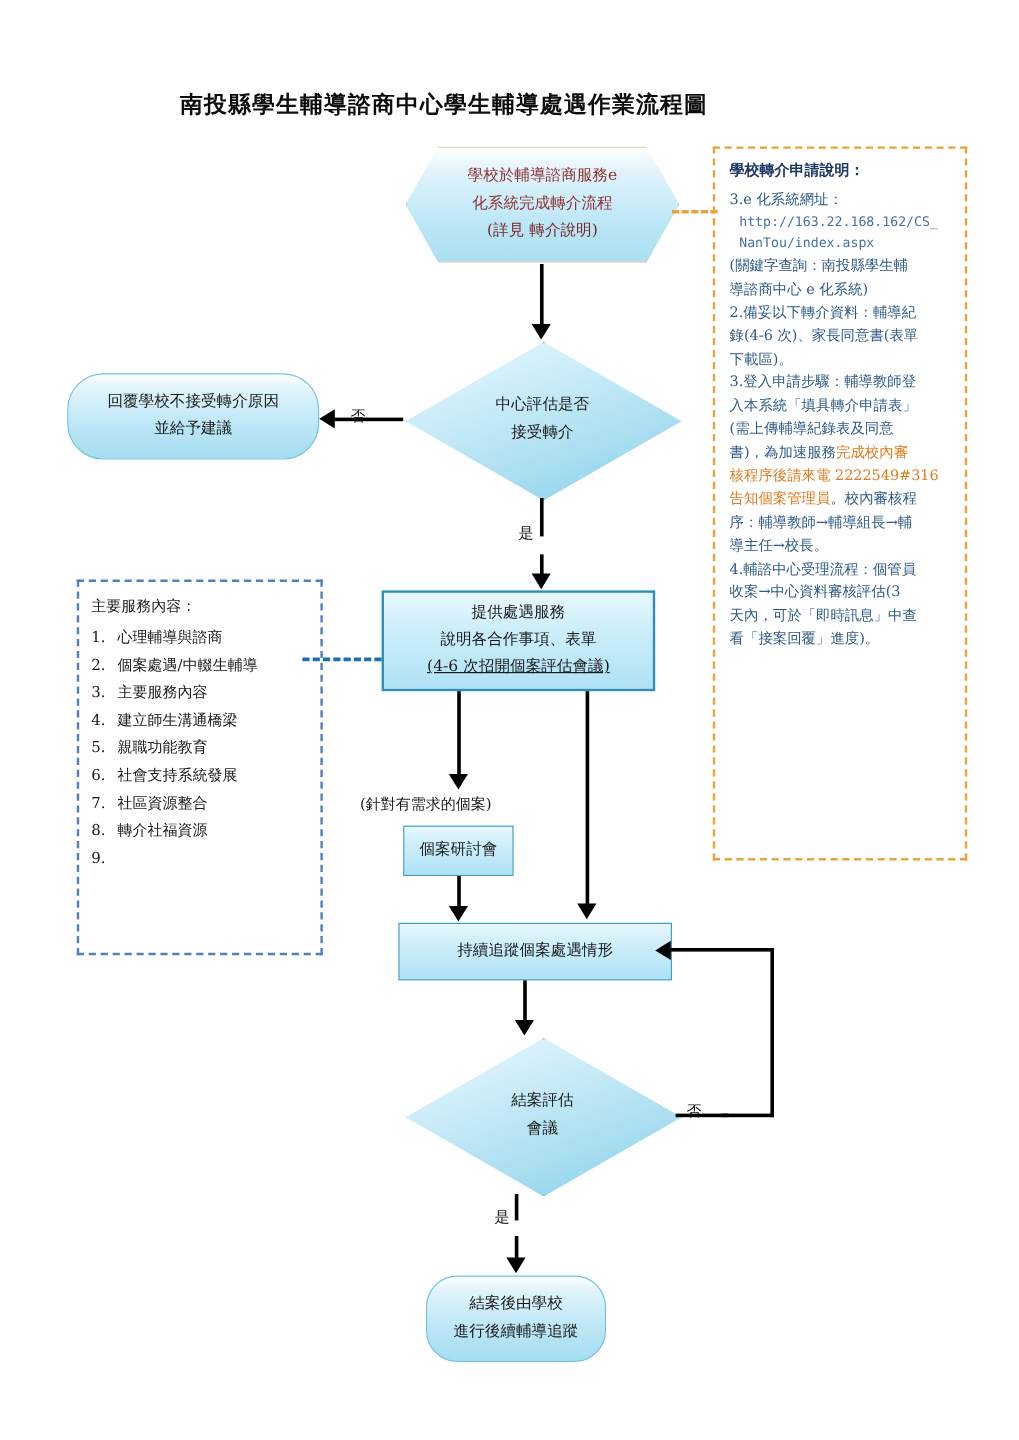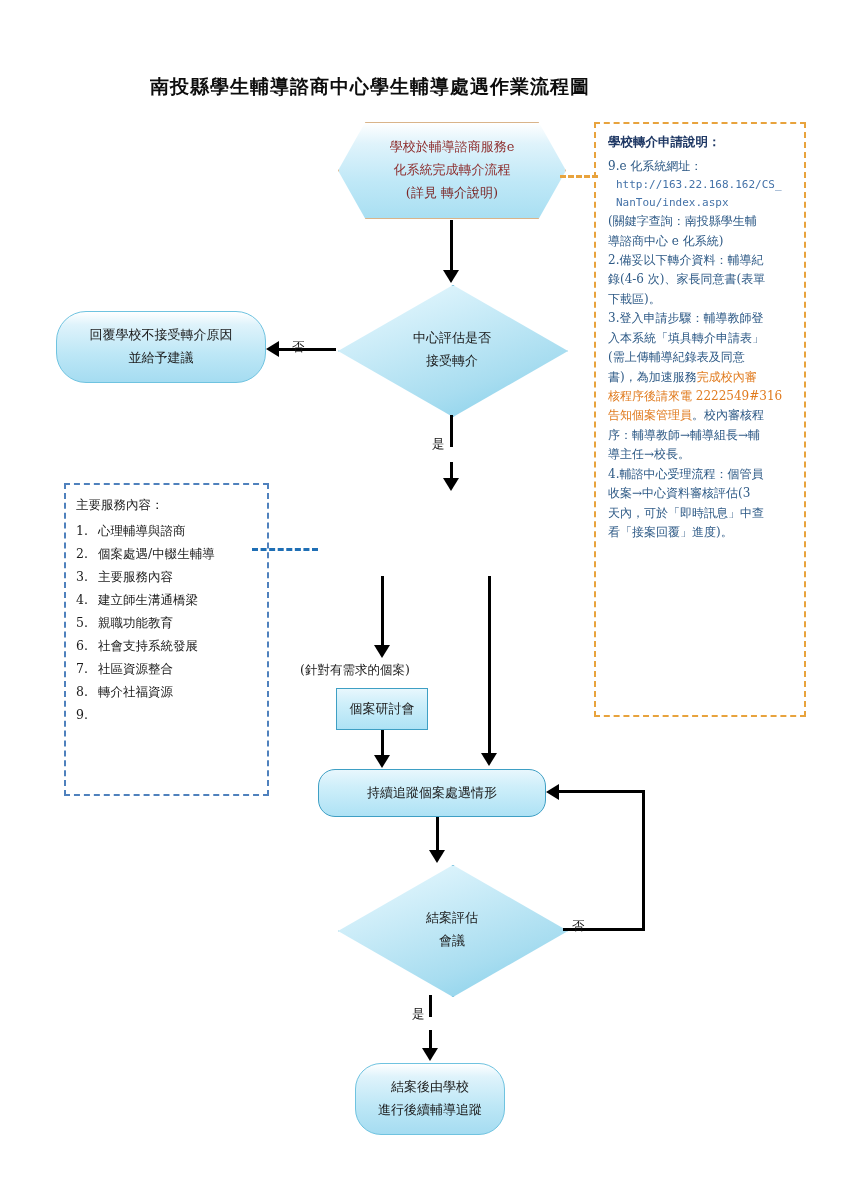--- a/index.html
+++ b/index.html
@@ -45,21 +45,21 @@
   .round-reply{left:56px;top:311px;width:210px;height:72px;}
   .round-end{left:355px;top:1063px;width:150px;height:72px;border-radius:26px;}
 
   
   .rect{
     background:linear-gradient(180deg,#e8f7fd 0%,#cfeffa 35%,#aee2f5 100%);
     border:1px solid #3e9fc4;
   }
   .rect-main{left:318px;top:492px;width:228px;height:84px;border:2px solid #2f8fb8;}
   .rect-case{left:336px;top:688px;width:92px;height:42px;}
-  .rect-track{left:318px;top:769px;width:228px;height:48px;border-radius:17px;}
+  .rect-track{left:332px;top:769px;width:228px;height:48px;}
 
   
   .dia{position:absolute;}
   .dia .shape{
     position:absolute;left:0;top:0;width:100%;height:100%;
     background:linear-gradient(160deg,#ffffff 0%,#d9f2fb 20%,#a8ddf0 70%,#7fcde9 100%);
     border:1px solid #5bb6d8;
     clip-path:polygon(50% 0%, 100% 50%, 50% 100%, 0% 50%);
   }
   .dia-1{left:338px;top:285px;width:228px;height:130px;}
@@ -155,20 +155,27 @@
       <span>回覆學校不接受轉介原因</span>
       <span>並給予建議</span>
     </div>
   </div>
 
   <div class="ln vl" style="left:450px;top:415px;height:32px;"></div>
   <div class="lbl" style="left:432px;top:436px;">是</div>
   <div class="ln vl" style="left:450px;top:462px;height:18px;"></div>
   <div class="arw arw-d" style="left:443px;top:478px;"></div>
 
+  <div class="node rect rect-main">
+    <div class="ntext">
+      <span>提供處遇服務</span>
+      <span>說明各合作事項、表單</span>
+      <span class="ul">(4-6 次招開個案評估會議)</span>
+    </div>
+  </div>
 
   <div class="dash-h" style="left:252px;top:548px;width:66px;"></div>
 
   <div class="ln vl" style="left:381px;top:576px;height:72px;"></div>
   <div class="arw arw-d" style="left:374px;top:645px;"></div>
   <div class="note" style="left:300px;top:662px;">(針對有需求的個案)</div>
 
   <div class="node rect rect-case">
     <div class="ntext">
       <span>個案研討會</span>
@@ -213,21 +220,21 @@
   <div class="node round round-end">
     <div class="ntext">
       <span>結案後由學校</span>
       <span>進行後續輔導追蹤</span>
     </div>
   </div>
 
   <div class="panel panel-right">
     <div class="ptitle">學校轉介申請說明：</div>
     <div id="right-lines">
-        <div class="pline">9.e 化系統網址：</div>
+        <div class="pline">3.e 化系統網址：</div>
         <div class="pline url">http://163.22.168.162/CS_</div>
         <div class="pline url">NanTou/index.aspx</div>
         <div class="pline">(關鍵字查詢：南投縣學生輔</div>
         <div class="pline">導諮商中心 e 化系統)</div>
         <div class="pline">2.備妥以下轉介資料：輔導紀</div>
         <div class="pline">錄(4-6 次)、家長同意書(表單</div>
         <div class="pline">下載區)。</div>
         <div class="pline">3.登入申請步驟：輔導教師登</div>
         <div class="pline">入本系統「填具轉介申請表」</div>
         <div class="pline">(需上傳輔導紀錄表及同意</div>

